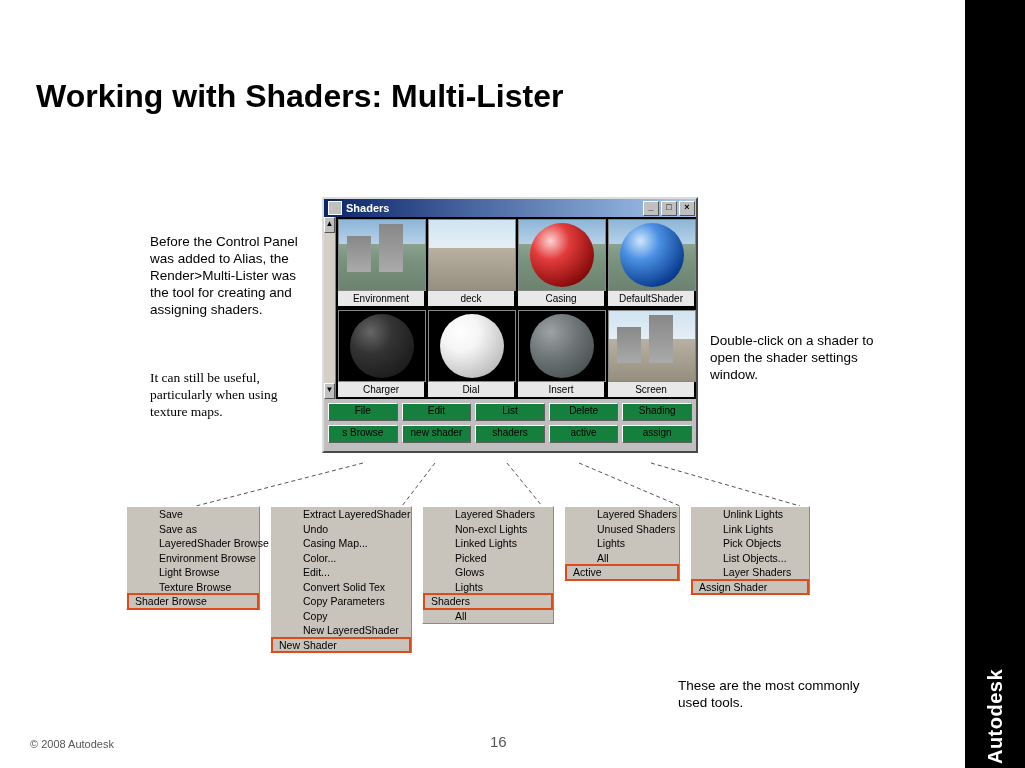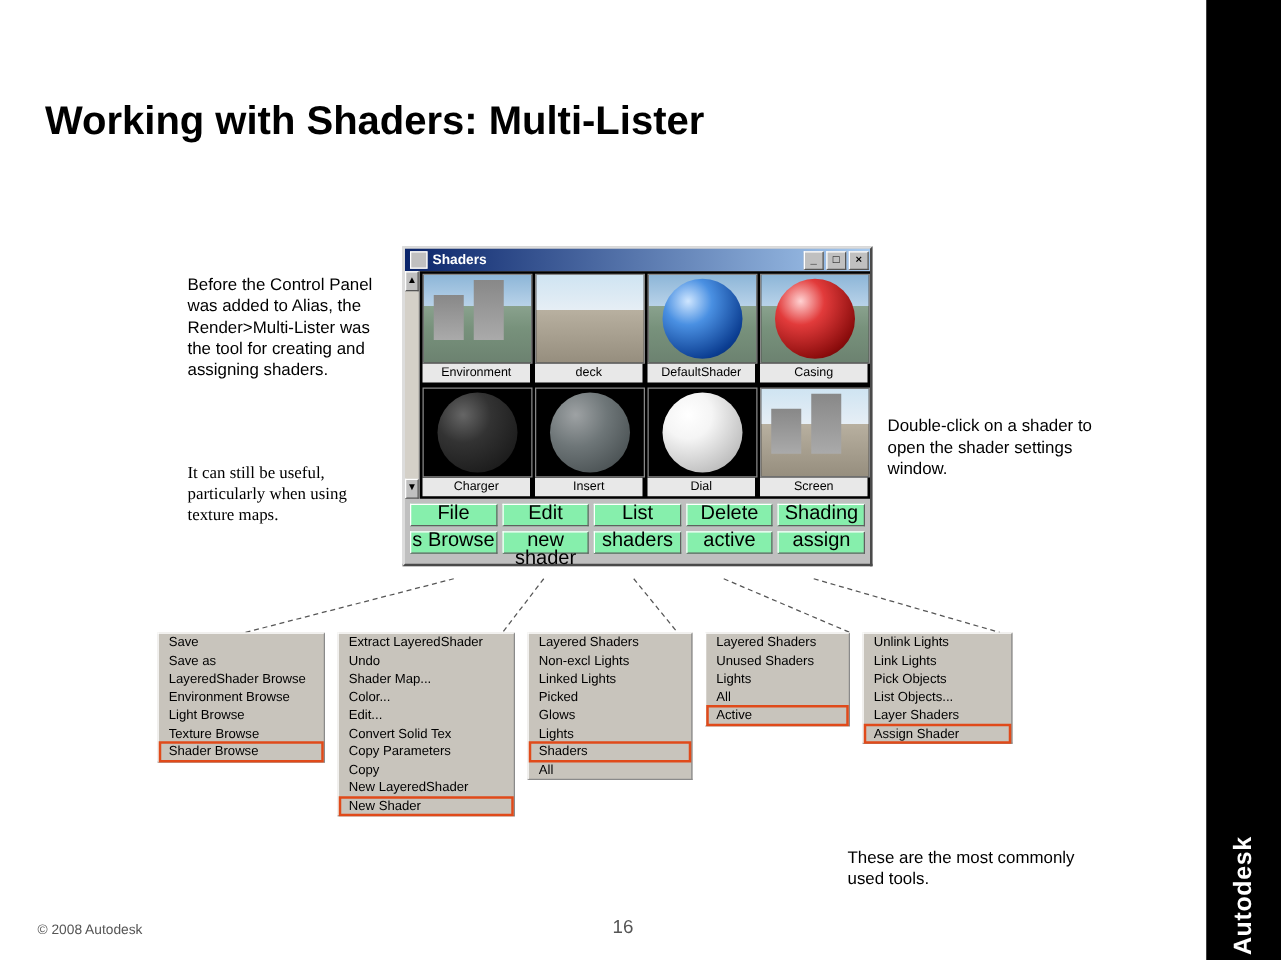--- a/index.html
+++ b/index.html
@@ -45,21 +45,21 @@
     margin: 0;
     font-size: 32px;
     font-weight: bold;
   }
 
   .para {
     position: absolute;
     font-size: 13.5px;
     line-height: 1.25;
   }
-  .para.left1 { left: 150px; top: 220px; width: 155px; }
+  .para.left1 { left: 150px; top: 234px; width: 155px; }
   .para.left2 { left: 150px; top: 370px; width: 155px; font-family: Liberation Serif, serif; }
   .para.right { left: 710px; top: 333px; width: 170px; }
   .para.tools { left: 678px; top: 678px; width: 200px; }
 
   .copyright {
     position: absolute;
     left: 30px; bottom: 18px;
     font-size: 11px;
     color: #555;
   }
@@ -196,25 +196,25 @@
     padding: 4px;
   }
   .brow {
     display: flex;
     gap: 4px;
     margin-bottom: 4px;
   }
   .brow .btn {
     flex: 1;
     height: 16px;
-    background: #86efac;
+    background: #15803d;
     border: 1px solid #fff;
     border-right-color: #606060;
     border-bottom-color: #606060;
-    font-size: 16px;
+    font-size: 10px;
     text-align: center;
     line-height: 14px;
   }
 
   
   .menu-row {
     position: absolute;
     left: 126px; top: 506px;
     width: 790px;
     display: flex;
@@ -226,20 +226,21 @@
     border: 1px solid #8a8a8a;
     border-top-color: #fff;
     border-left-color: #fff;
     font-size: 10.5px;
     line-height: 1.0;
     width: 140px;
   }
   .menu .mi {
     padding: 2px 8px;
     white-space: nowrap;
+    margin-left: 24px;
   }
   .menu .mi.hl {
     border: 2px solid #e04a1a;
     margin: -1px 0;
     padding: 1px 6px;
   }
   .menu.thin   { width: 132px; }
   .menu.thin2  { width: 140px; }
   .menu.medium { width: 130px; }
   .menu.narrow { width: 114px; }
@@ -281,49 +282,49 @@
           <div class="swatch">
             <div class="thumb env bldg"></div>
             <div class="swatch-label">Environment</div>
           </div>
           <div class="swatch">
             <div class="thumb outdoor"></div>
             <div class="swatch-label">deck</div>
           </div>
           <div class="swatch">
             <div class="thumb env">
+                <div class="ball red"></div>
+              </div>
+            <div class="swatch-label">Casing</div>
+          </div>
+          <div class="swatch">
+            <div class="thumb env">
                 <div class="ball blue"></div>
               </div>
             <div class="swatch-label">DefaultShader</div>
-          </div>
-          <div class="swatch">
-            <div class="thumb env">
-                <div class="ball red"></div>
-              </div>
-            <div class="swatch-label">Casing</div>
           </div>
         </div>
         <div class="srow">
           <div class="swatch">
             <div class="thumb" style="background:#000">
                 <div class="ball dark"></div>
               </div>
             <div class="swatch-label">Charger</div>
           </div>
           <div class="swatch">
             <div class="thumb" style="background:#000">
+                <div class="ball white"></div>
+              </div>
+            <div class="swatch-label">Dial</div>
+          </div>
+          <div class="swatch">
+            <div class="thumb" style="background:#000">
                 <div class="ball grey"></div>
               </div>
             <div class="swatch-label">Insert</div>
-          </div>
-          <div class="swatch">
-            <div class="thumb" style="background:#000">
-                <div class="ball white"></div>
-              </div>
-            <div class="swatch-label">Dial</div>
           </div>
           <div class="swatch">
             <div class="thumb outdoor bldg"></div>
             <div class="swatch-label">Screen</div>
           </div>
         </div>
       </div>
     </div>
     <div class="shader-buttons">
       <div class="brow">
@@ -359,21 +360,21 @@
         <div class="mi">Save as</div>
         <div class="mi">LayeredShader Browse</div>
         <div class="mi">Environment Browse</div>
         <div class="mi">Light Browse</div>
         <div class="mi">Texture Browse</div>
         <div class="mi hl">Shader Browse</div>
       </div>
       <div class="menu thin2">
         <div class="mi">Extract LayeredShader</div>
         <div class="mi">Undo</div>
-        <div class="mi">Shader Map...</div>
+        <div class="mi">Casing Map...</div>
         <div class="mi">Color...</div>
         <div class="mi">Edit...</div>
         <div class="mi">Convert Solid Tex</div>
         <div class="mi">Copy Parameters</div>
         <div class="mi">Copy</div>
         <div class="mi">New LayeredShader</div>
         <div class="mi hl">New Shader</div>
       </div>
       <div class="menu medium">
         <div class="mi">Layered Shaders</div>

